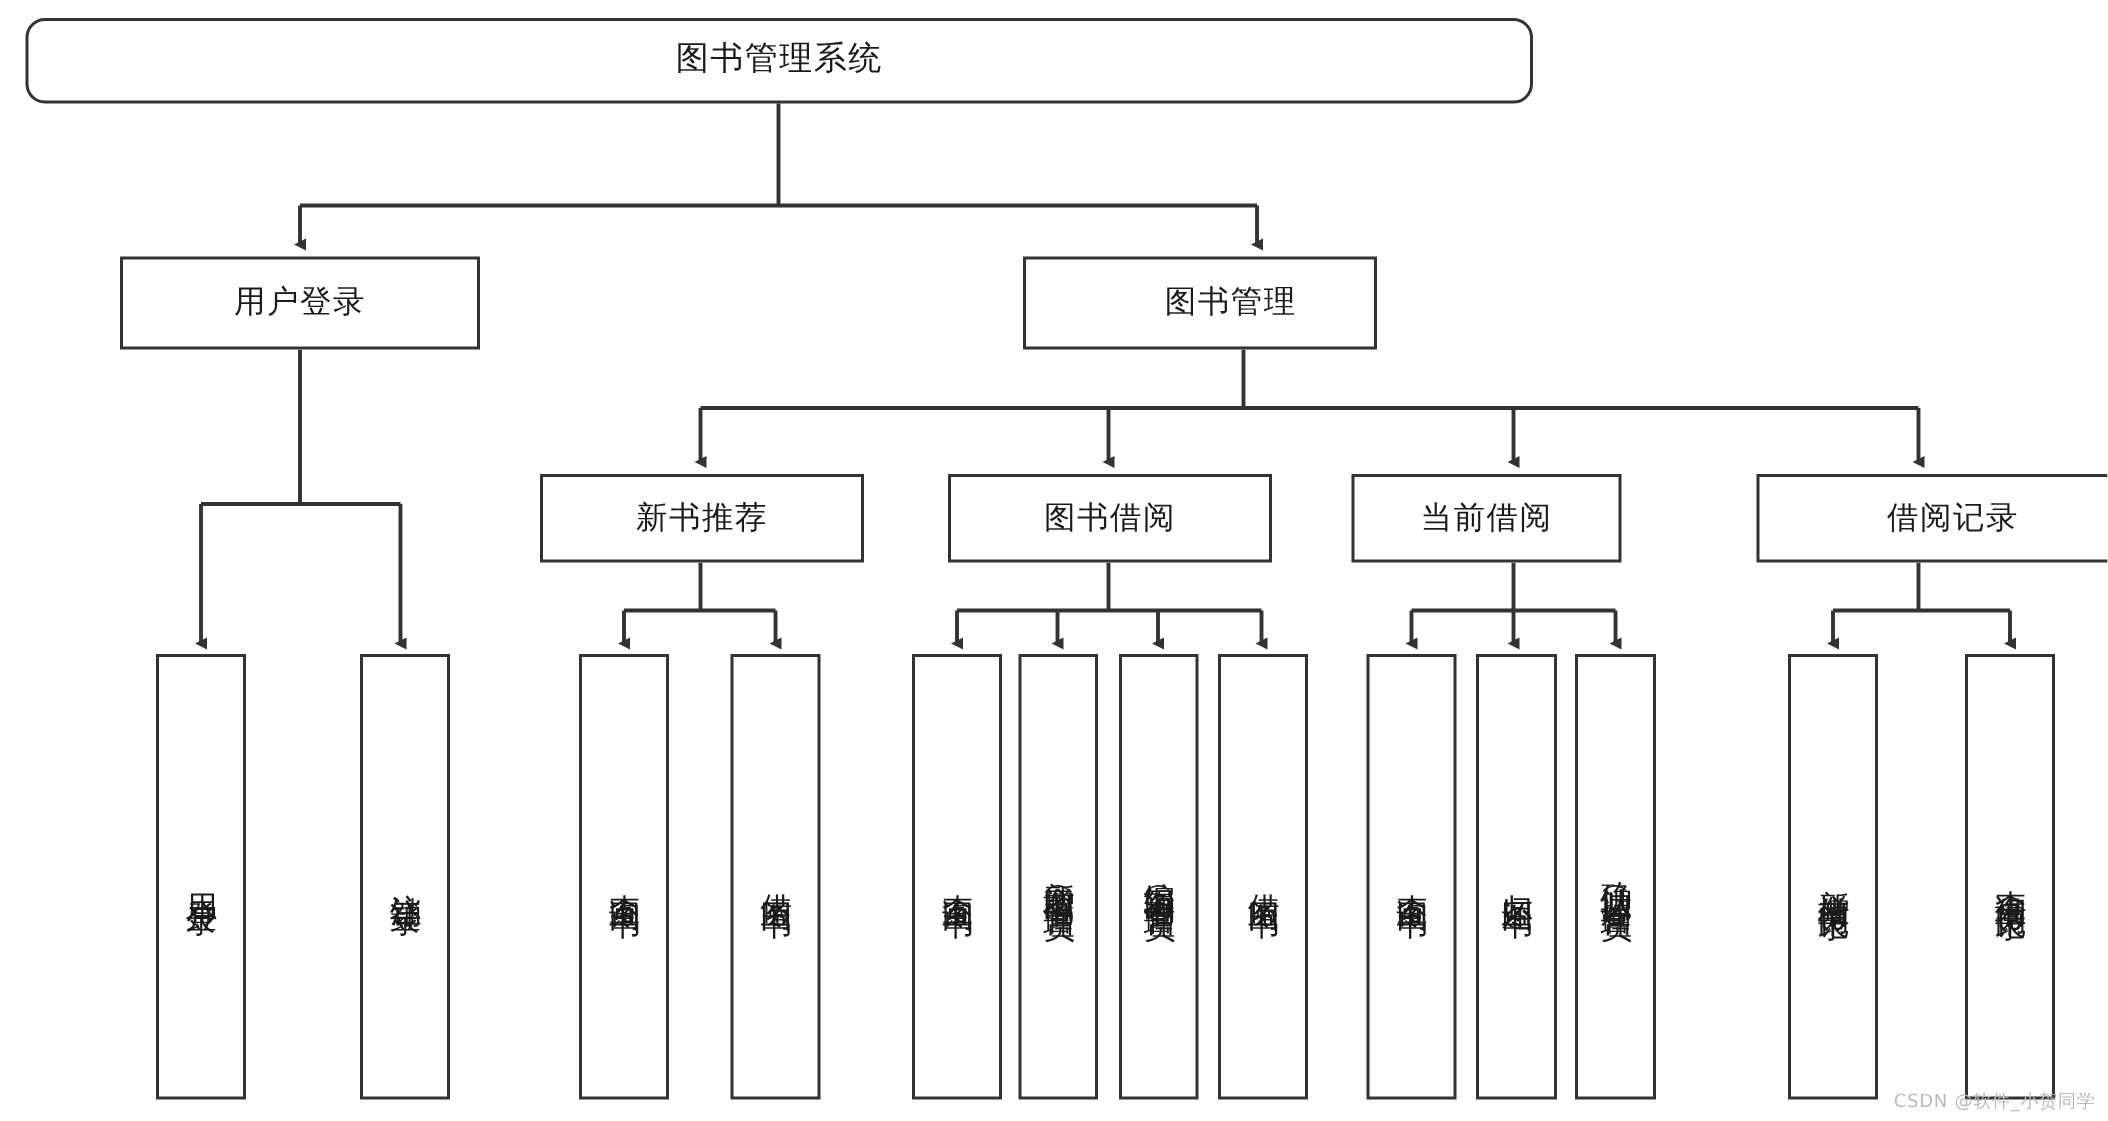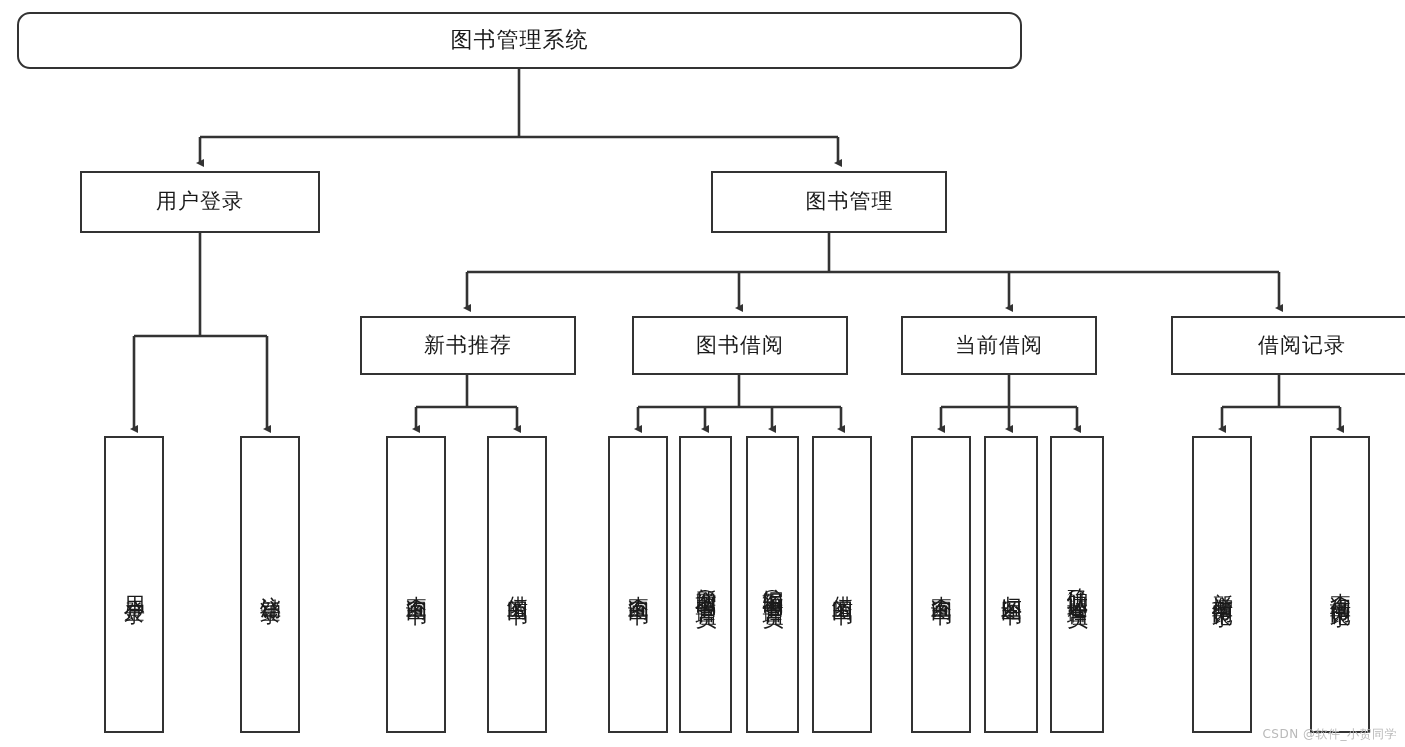--- a/index.html
+++ b/index.html
@@ -119,31 +119,31 @@
     </g>
   </svg>
 
   <div class="node horiz root" style="left:17px; top:12px; width:1005px; height:57px;border-radius:13px;">
     <span class="label">图书管理系统</span>
   </div>
 
   <div class="node horiz" style="left:80px; top:171px; width:240px; height:62px;">
     <span class="label">用户登录</span>
   </div>
-  <div class="node horiz" style="left:711px; top:171px; width:236px; height:62px;padding-left:41px;">
+  <div class="node horiz" style="left:682px; top:171px; width:236px; height:62px;padding-left:41px;">
     <span class="label">图书管理</span>
   </div>
 
   <div class="node horiz" style="left:360px; top:316px; width:216px; height:59px;align-items:center;">
     <span class="label">新书推荐</span>
   </div>
   <div class="node horiz" style="left:632px; top:316px; width:216px; height:59px;">
     <span class="label">图书借阅</span>
   </div>
-  <div class="node horiz" style="left:901px; top:316px; width:196px; height:59px;">
+  <div class="node horiz" style="left:901px; top:316px; width:180px; height:59px;">
     <span class="label">当前借阅</span>
   </div>
   <div class="node horiz" style="left:1171px; top:316px; width:262px; height:59px;">
     <span class="label">借阅记录</span>
   </div>
 
   <div class="node vert" style="left:104px; top:436px; width:60px; height:297px;">
     <span class="label">用户登录</span>
   </div>
   <div class="node vert" style="left:240px; top:436px; width:60px; height:297px;">

